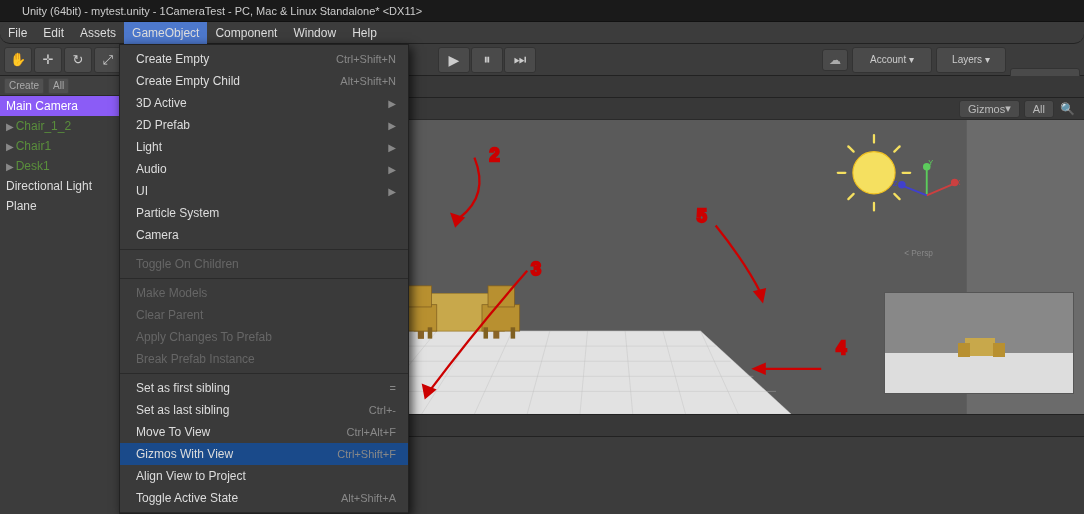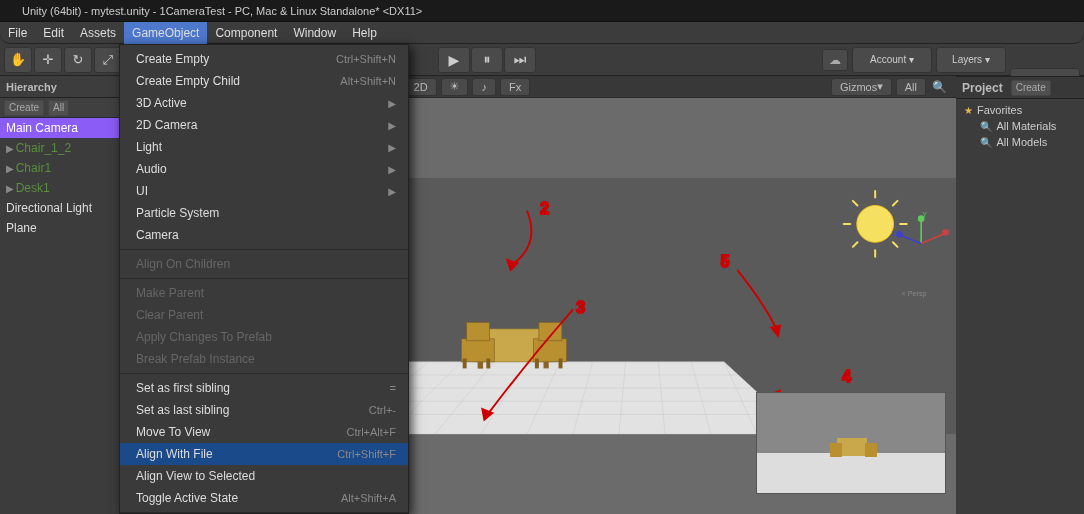--- a/index.html
+++ b/index.html
@@ -171,21 +171,21 @@
     .hierarchy-arrow {
       margin-right: 2px;
       font-size: 10px;
       color: #888;
     }
 
     
     #right-area {
       flex: 1;
       display: flex;
-      flex-direction: row;
+      flex-direction: column;
     }
 
     
     #scene-tabs {
       height: 22px;
       background: #383838;
       display: flex;
       align-items: flex-end;
       border-bottom: 1px solid #222;
     }
@@ -405,23 +405,20 @@
     <div class="cloud-btn">☁</div>
     <div class="toolbar-btn" style="width:80px;font-size:10px;">Account ▾</div>
     <div class="toolbar-btn" style="width:70px;font-size:10px;">Layers ▾</div>
     <div class="toolbar-btn" style="width:70px;font-size:10px;margin-top:42px;">Layout ▾</div>
   </div>
 </div>
 
 <div id="main-area">
 
   <div id="hierarchy-panel">
-    <div class="panel-header">
-      <span>Hierarchy</span>
-    </div>
     <div class="panel-toolbar">
       <div class="panel-toolbar-btn">Create</div>
       <div class="panel-toolbar-btn">All</div>
     </div>
     <div class="hierarchy-item selected">
       <span>Main Camera</span>
     </div>
     <div class="hierarchy-item" style="color:#5a8f3c;">
       <span class="hierarchy-arrow">▶</span>
       <span>Chair_1_2</span>
@@ -620,21 +617,21 @@
     </div>
     <div class="dropdown-item">
       <span>Create Empty Child</span>
       <span class="shortcut">Alt+Shift+N</span>
     </div>
     <div class="dropdown-item">
       <span>3D Active</span>
       <span class="arrow">▶</span>
     </div>
     <div class="dropdown-item">
-      <span>2D Camera</span>
+      <span>2D Prefab</span>
       <span class="arrow">▶</span>
     </div>
     <div class="dropdown-item">
       <span>Light</span>
       <span class="arrow">▶</span>
     </div>
     <div class="dropdown-item">
       <span>Audio</span>
       <span class="arrow">▶</span>
     </div>
@@ -645,27 +642,27 @@
     <div class="dropdown-item">
       <span>Particle System</span>
     </div>
     <div class="dropdown-item">
       <span>Camera</span>
     </div>
   </div>
 
   <div class="menu-section">
     <div class="dropdown-item disabled">
-      <span>Align On Children</span>
+      <span>Toggle On Children</span>
     </div>
   </div>
 
   <div class="menu-section">
     <div class="dropdown-item disabled">
-      <span>Make Parent</span>
+      <span>Make Models</span>
     </div>
     <div class="dropdown-item disabled">
       <span>Clear Parent</span>
     </div>
     <div class="dropdown-item disabled">
       <span>Apply Changes To Prefab</span>
     </div>
     <div class="dropdown-item disabled">
       <span>Break Prefab Instance</span>
     </div>
@@ -678,24 +675,24 @@
     </div>
     <div class="dropdown-item">
       <span>Set as last sibling</span>
       <span class="shortcut">Ctrl+-</span>
     </div>
     <div class="dropdown-item">
       <span>Move To View</span>
       <span class="shortcut">Ctrl+Alt+F</span>
     </div>
     <div class="dropdown-item highlighted">
-      <span>Align With File</span>
+      <span>Gizmos With View</span>
       <span class="shortcut">Ctrl+Shift+F</span>
     </div>
     <div class="dropdown-item">
-      <span>Align View to Selected</span>
+      <span>Align View to Project</span>
     </div>
     <div class="dropdown-item">
       <span>Toggle Active State</span>
       <span class="shortcut">Alt+Shift+A</span>
     </div>
   </div>
 </div>
 
 </body></html>

